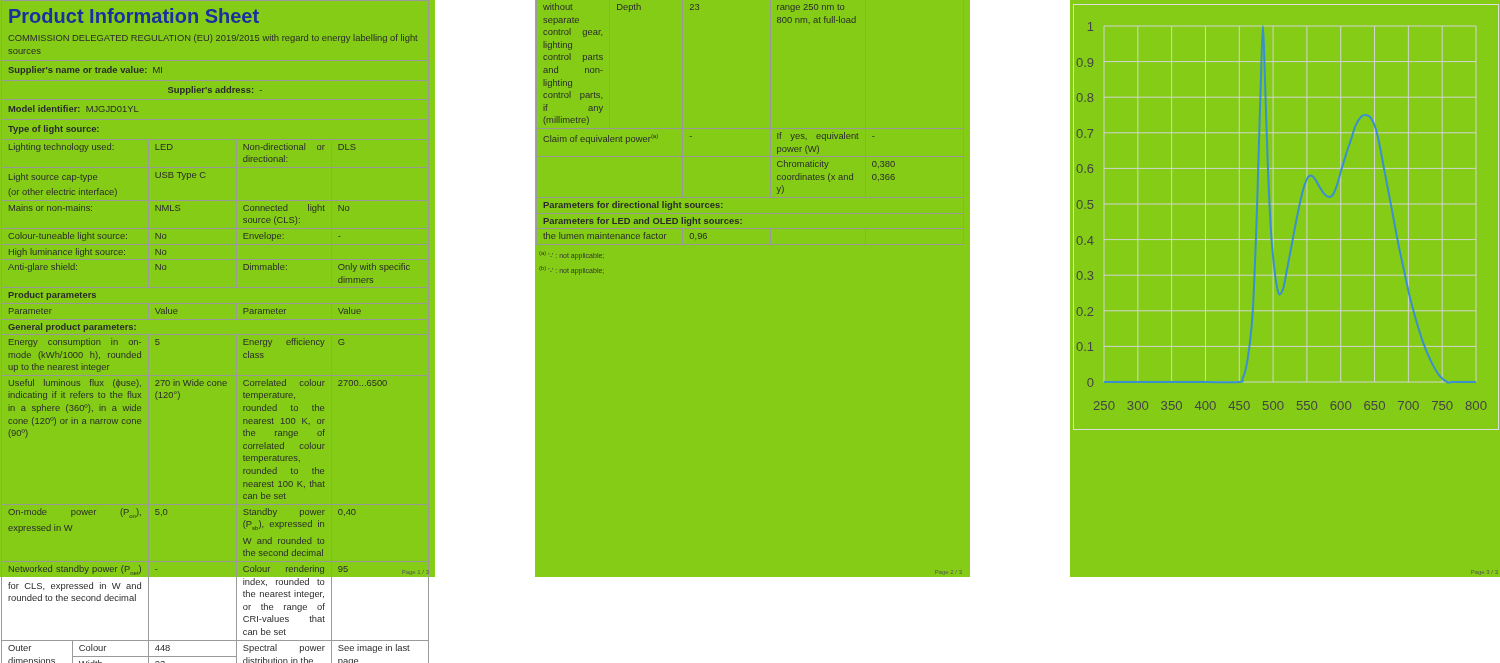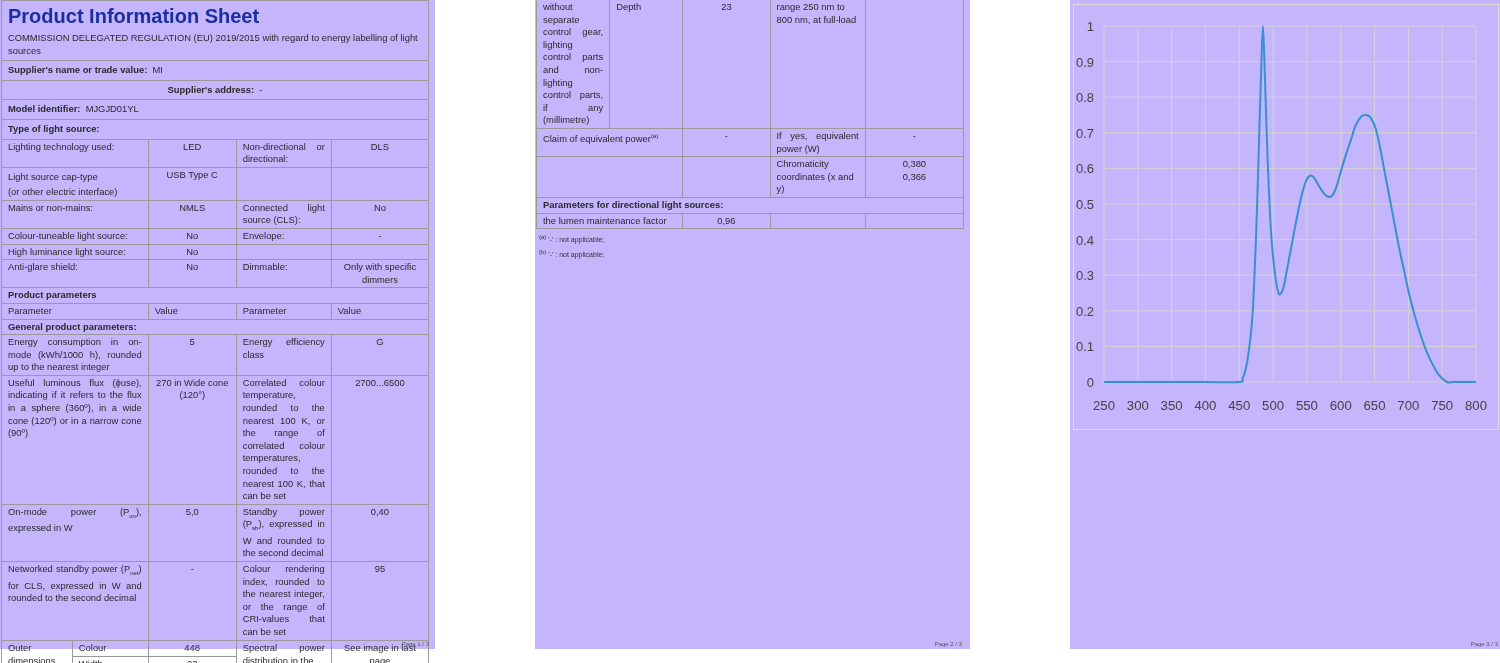--- a/index.html
+++ b/index.html
@@ -1,26 +1,26 @@
 <!DOCTYPE html>
 <html><head>
 <meta charset="utf-8">
 <style>
   html, body { margin:0; padding:0; background:#ffffff; }
   body { width:1500px; height:663px; position:relative; overflow:hidden;
          font-family:"Liberation Sans", sans-serif; color:#222; }
-  .page { position:absolute; top:0; height:649px; background:#c4b5fd; }
+  .page { position:absolute; top:0; height:577px; background:#84cc16; }
   .p1 { left:0; width:435px; }
   .p2 { left:535px; width:435px; }
   .p3 { left:1070px; width:430px; }
   .pagenum { position:absolute; bottom:2px; font-size:6px; color:#555; }
   table { border-collapse:collapse; table-layout:fixed; }
   td { border:1px solid #9a9a9a; font-size:9.4px; line-height:12.6px;
        padding:1px 6px; vertical-align:top; color:#2a2a2a; }
-  td.c { text-align:center; }
+  td.c { text-align:left; }
   td.j { text-align:justify; }
   td.b { font-weight:bold; }
   td.hc { text-align:left; font-weight:bold; }
   .title { color:#1a2fa0; font-size:20px; font-weight:bold; padding:3px 6px 2px 6px; line-height:24px; }
   sup, sub { font-size:6px; }
   .foot { font-size:7px; color:#333; line-height:12px; padding-left:4px; }
   .chart-box { position:absolute; left:1073px; top:4px; width:424px; height:424px; border:1px solid #ddd; }
 </style>
 </head>
 <body>
@@ -174,20 +174,23 @@
       <td colspan="2"></td>
       <td></td>
       <td>Chromaticity coordinates (x and y)</td>
       <td class="c">
             <div>0,380</div>
             <div>0,366</div>
           </td>
     </tr>
     <tr>
           <td colspan="5" class="b">Parameters for directional light sources:</td>
+        </tr>
+    <tr>
+          <td colspan="5" class="b">Parameters for LED and OLED light sources:</td>
         </tr>
     <tr>
       <td colspan="2">the lumen maintenance factor</td>
       <td class="c">0,96</td>
       <td></td>
       <td></td>
     </tr>
   </tbody>
     </table>
   <div class="foot" style="margin-top:2px;"><sup>(a)</sup> <span>'-' : not applicable;</span></div>

